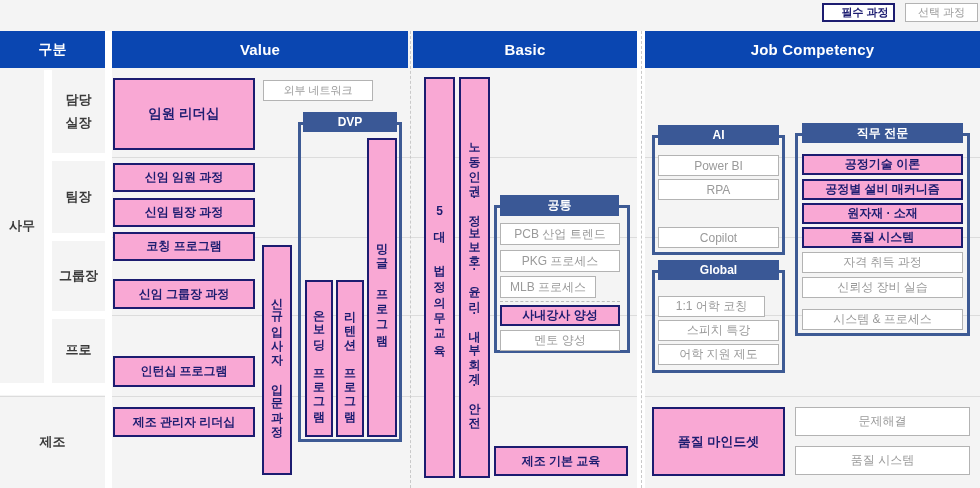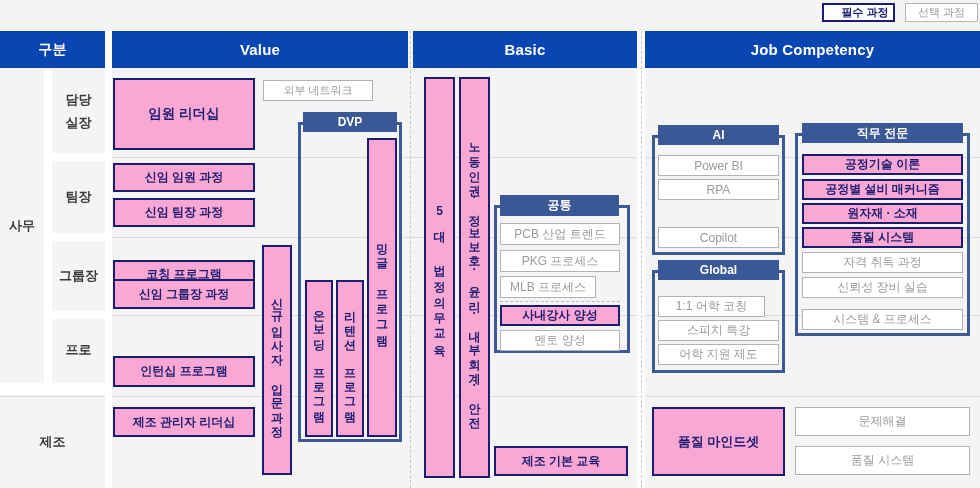--- a/index.html
+++ b/index.html
@@ -76,23 +76,23 @@
 
   <div class="abs grp" style="left:298px;top:122px;width:104px;height:320px;"></div>
   <div class="abs flex grphdr" style="left:303px;top:112px;width:94px;height:20px;">DVP</div>
   <div class="abs flex req vert" style="left:367px;top:138px;width:30px;height:299px;">밍글 프로그램</div>
   <div class="abs flex req vert" style="left:305px;top:280px;width:28px;height:157px;letter-spacing:2px;">온보딩 프로그램</div>
   <div class="abs flex req vert" style="left:336px;top:280px;width:28px;height:157px;letter-spacing:2px;">리텐션 프로그램</div>
   <div class="abs flex req vert" style="left:262px;top:245px;width:30px;height:230px;letter-spacing:2px;">신규입사자 입문과정</div>
 
   <div class="abs flex req" style="left:113px;top:163px;width:142px;height:29px;">신임 임원 과정</div>
   <div class="abs flex req" style="left:113px;top:198px;width:142px;height:29px;">신임 팀장 과정</div>
-  <div class="abs flex req" style="left:113px;top:260px;width:142px;height:29px;">코칭 프로그램</div>
+  <div class="abs flex req" style="left:113px;top:232px;width:142px;height:29px;">코칭 프로그램</div>
   <div class="abs flex req" style="left:113px;top:279px;width:142px;height:30px;">신임 그룹장 과정</div>
-  <div class="abs flex req" style="left:113px;top:356px;width:142px;height:31px;">인턴십 프로그램</div>
+  <div class="abs flex req" style="left:113px;top:356px;width:142px;height:31px;font-family:Liberation Serif, serif;">인턴십 프로그램</div>
   <div class="abs flex req" style="left:113px;top:407px;width:142px;height:30px;">제조 관리자 리더십</div>
 
   <div class="abs flex req vert" style="left:424px;top:77px;width:31px;height:401px;letter-spacing:4px;">5대 법정의무교육</div>
   <div class="abs flex req vert" style="left:459px;top:77px;width:31px;height:401px;letter-spacing:2px;font-size:12px;">노동인권·정보보호·윤리·내부회계·안전</div>
 
   <div class="abs grp" style="left:494px;top:205px;width:136px;height:148px;"></div>
   <div class="abs flex grphdr" style="left:500px;top:195px;width:119px;height:21px;">공통</div>
   <div class="abs flex opt" style="left:500px;top:223px;width:120px;height:22px;">PCB 산업 트렌드</div>
   <div class="abs flex opt" style="left:500px;top:250px;width:120px;height:22px;">PKG 프로세스</div>
   <div class="abs flex opt" style="left:500px;top:276px;width:96px;height:22px;">MLB 프로세스</div>

